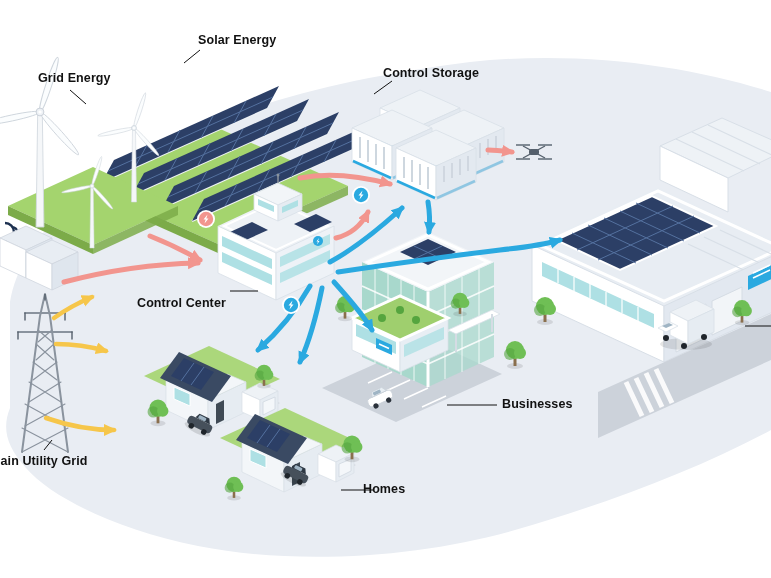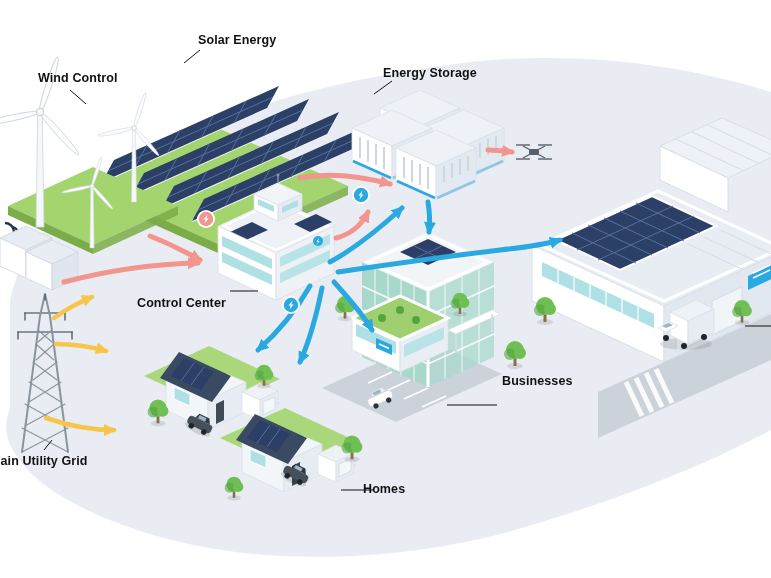--- a/index.html
+++ b/index.html
@@ -416,20 +416,20 @@
     <line class="leader" x1="200" y1="50" x2="184" y2="63"></line>
     <line class="leader" x1="392" y1="81" x2="374" y2="94"></line>
     <line class="leader" x1="230" y1="291" x2="258" y2="291"></line>
     <line class="leader" x1="447" y1="405" x2="497" y2="405"></line>
     <line class="leader" x1="341" y1="490" x2="373" y2="490"></line>
     <line class="leader" x1="44" y1="450" x2="52" y2="440"></line>
     <line class="leader" x1="745" y1="326" x2="771" y2="326"></line>
   </g>
 </svg>
 
-<div class="label" style="left:38px;top:71px">Wind Control</div>
+<div class="label" style="left:38px;top:71px">Grid Energy</div>
 <div class="label" style="left:198px;top:33px">Solar Energy</div>
-<div class="label" style="left:383px;top:66px">Energy Storage</div>
+<div class="label" style="left:383px;top:66px">Control Storage</div>
 <div class="label" style="left:137px;top:296px">Control Center</div>
-<div class="label" style="left:502px;top:374px">Businesses</div>
+<div class="label" style="left:502px;top:397px">Businesses</div>
 <div class="label" style="left:363px;top:482px">Homes</div>
 <div class="label" style="left:-10px;top:454px">Main Utility Grid</div>
 </div>
 
 </body></html>

